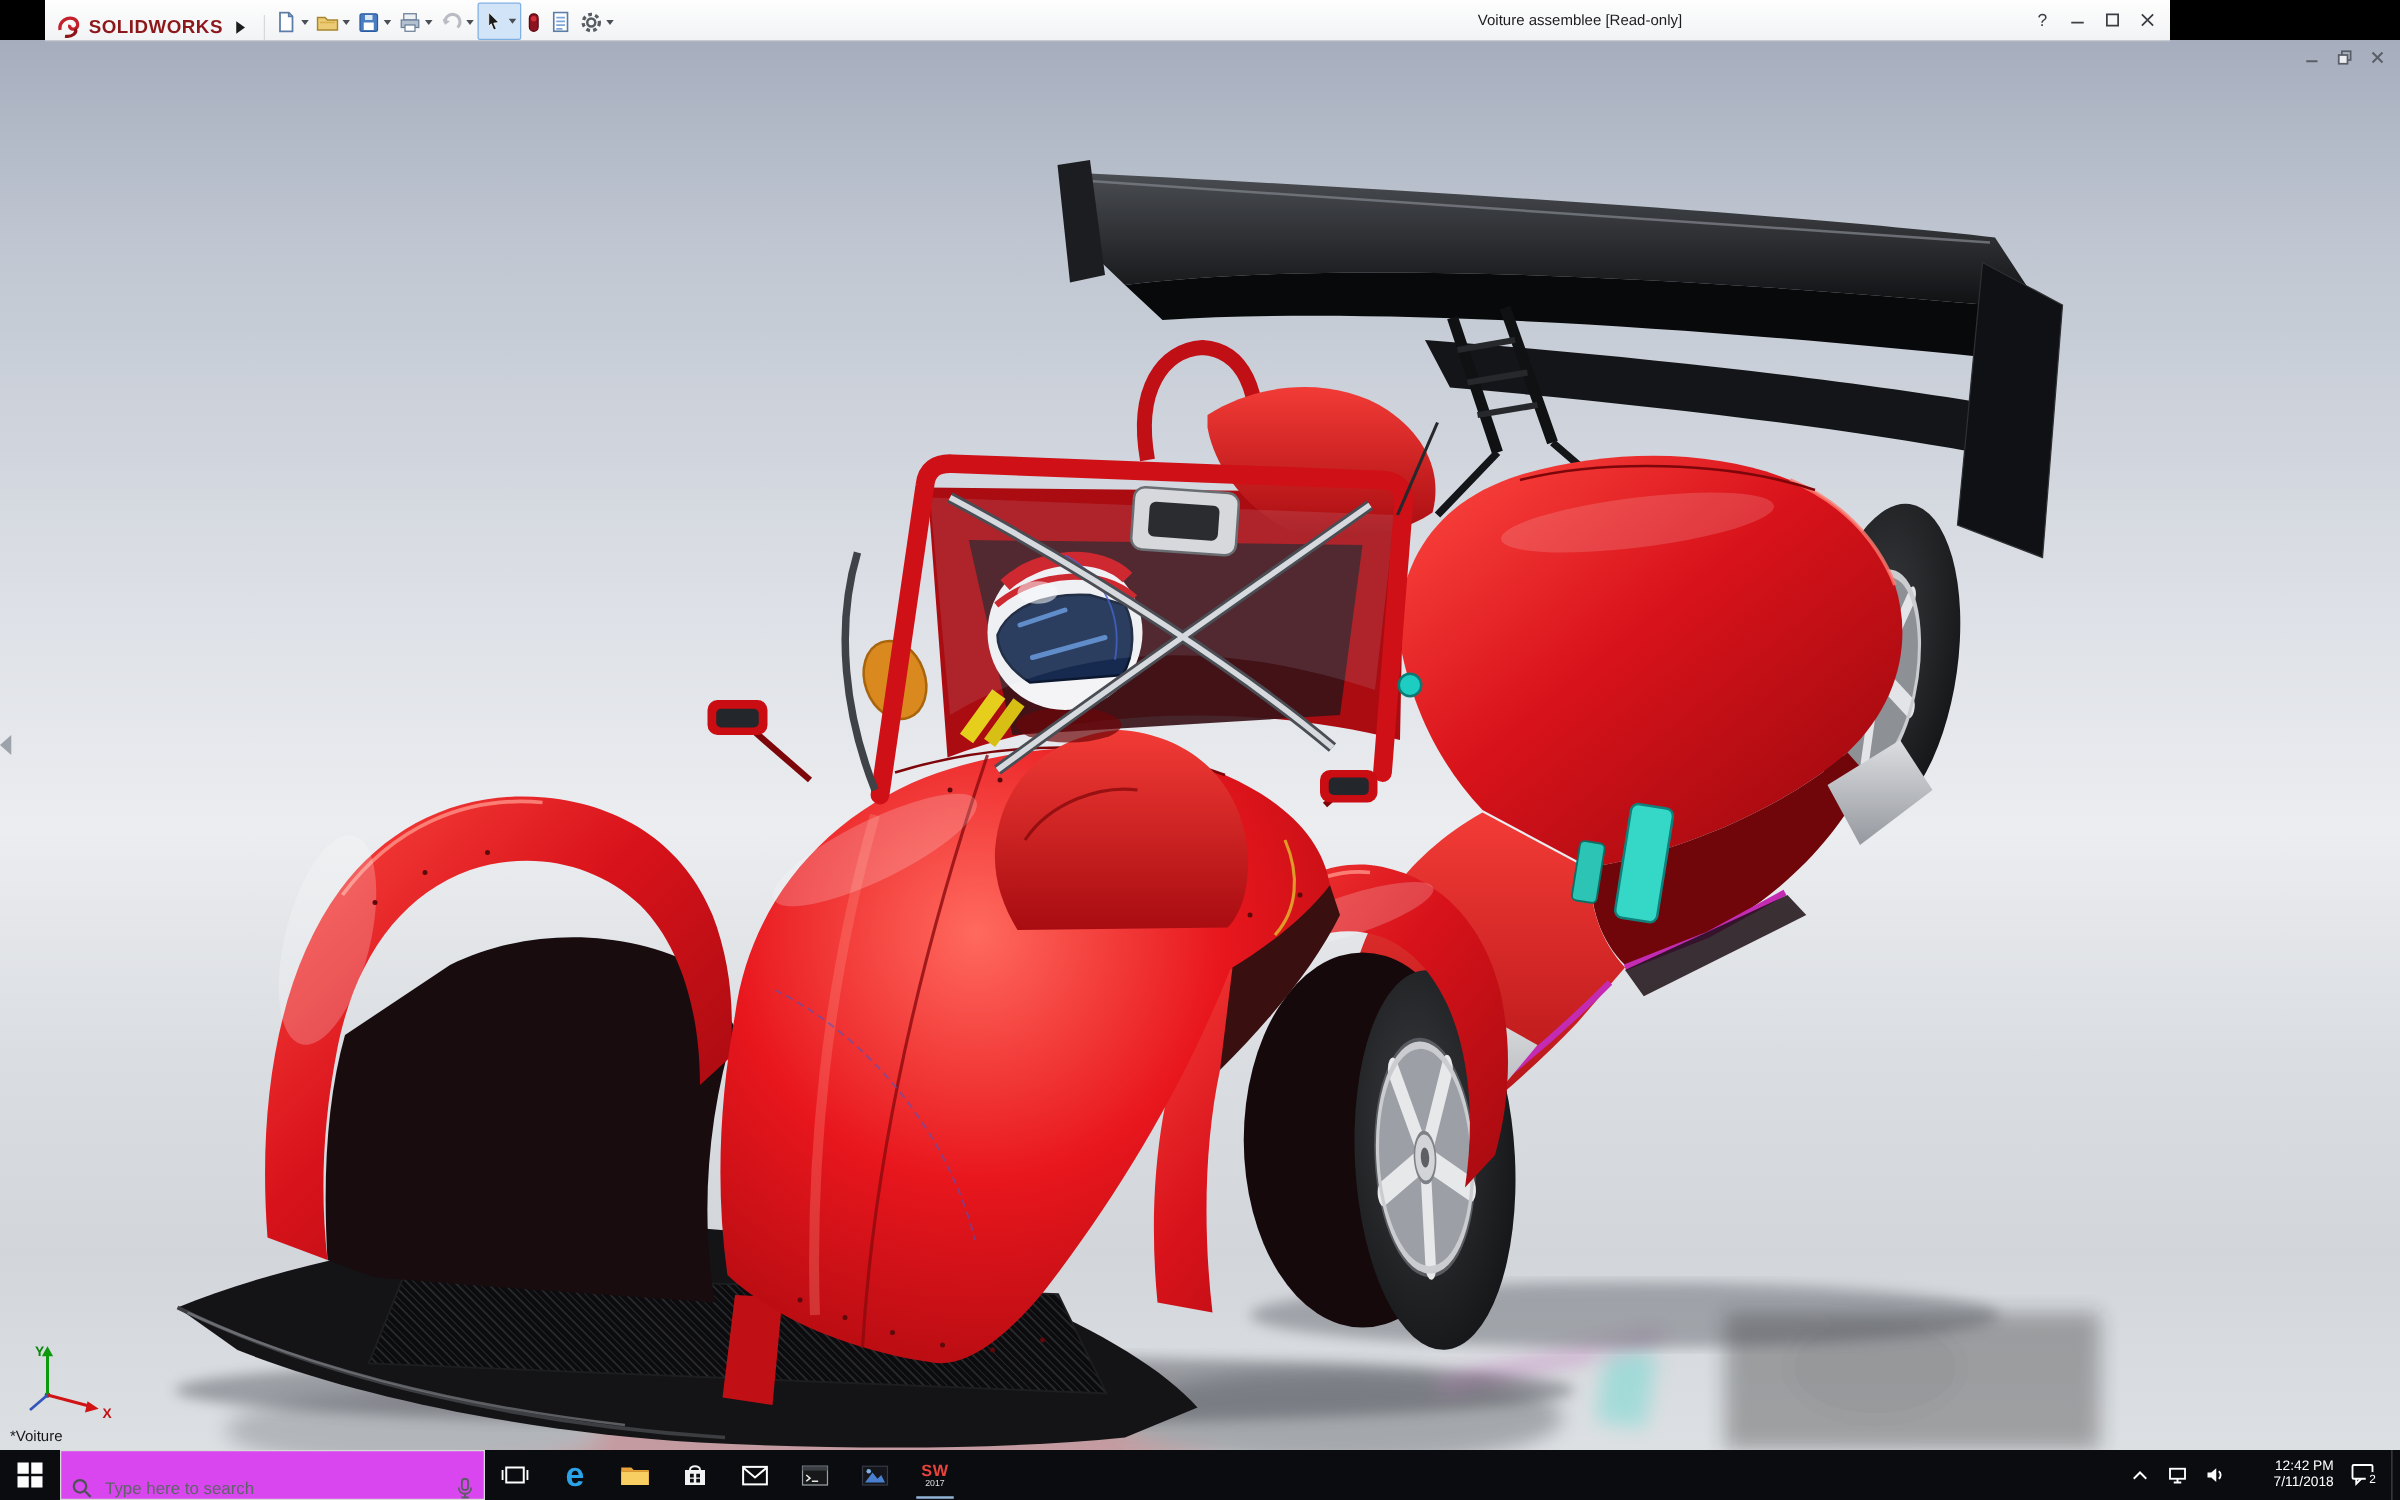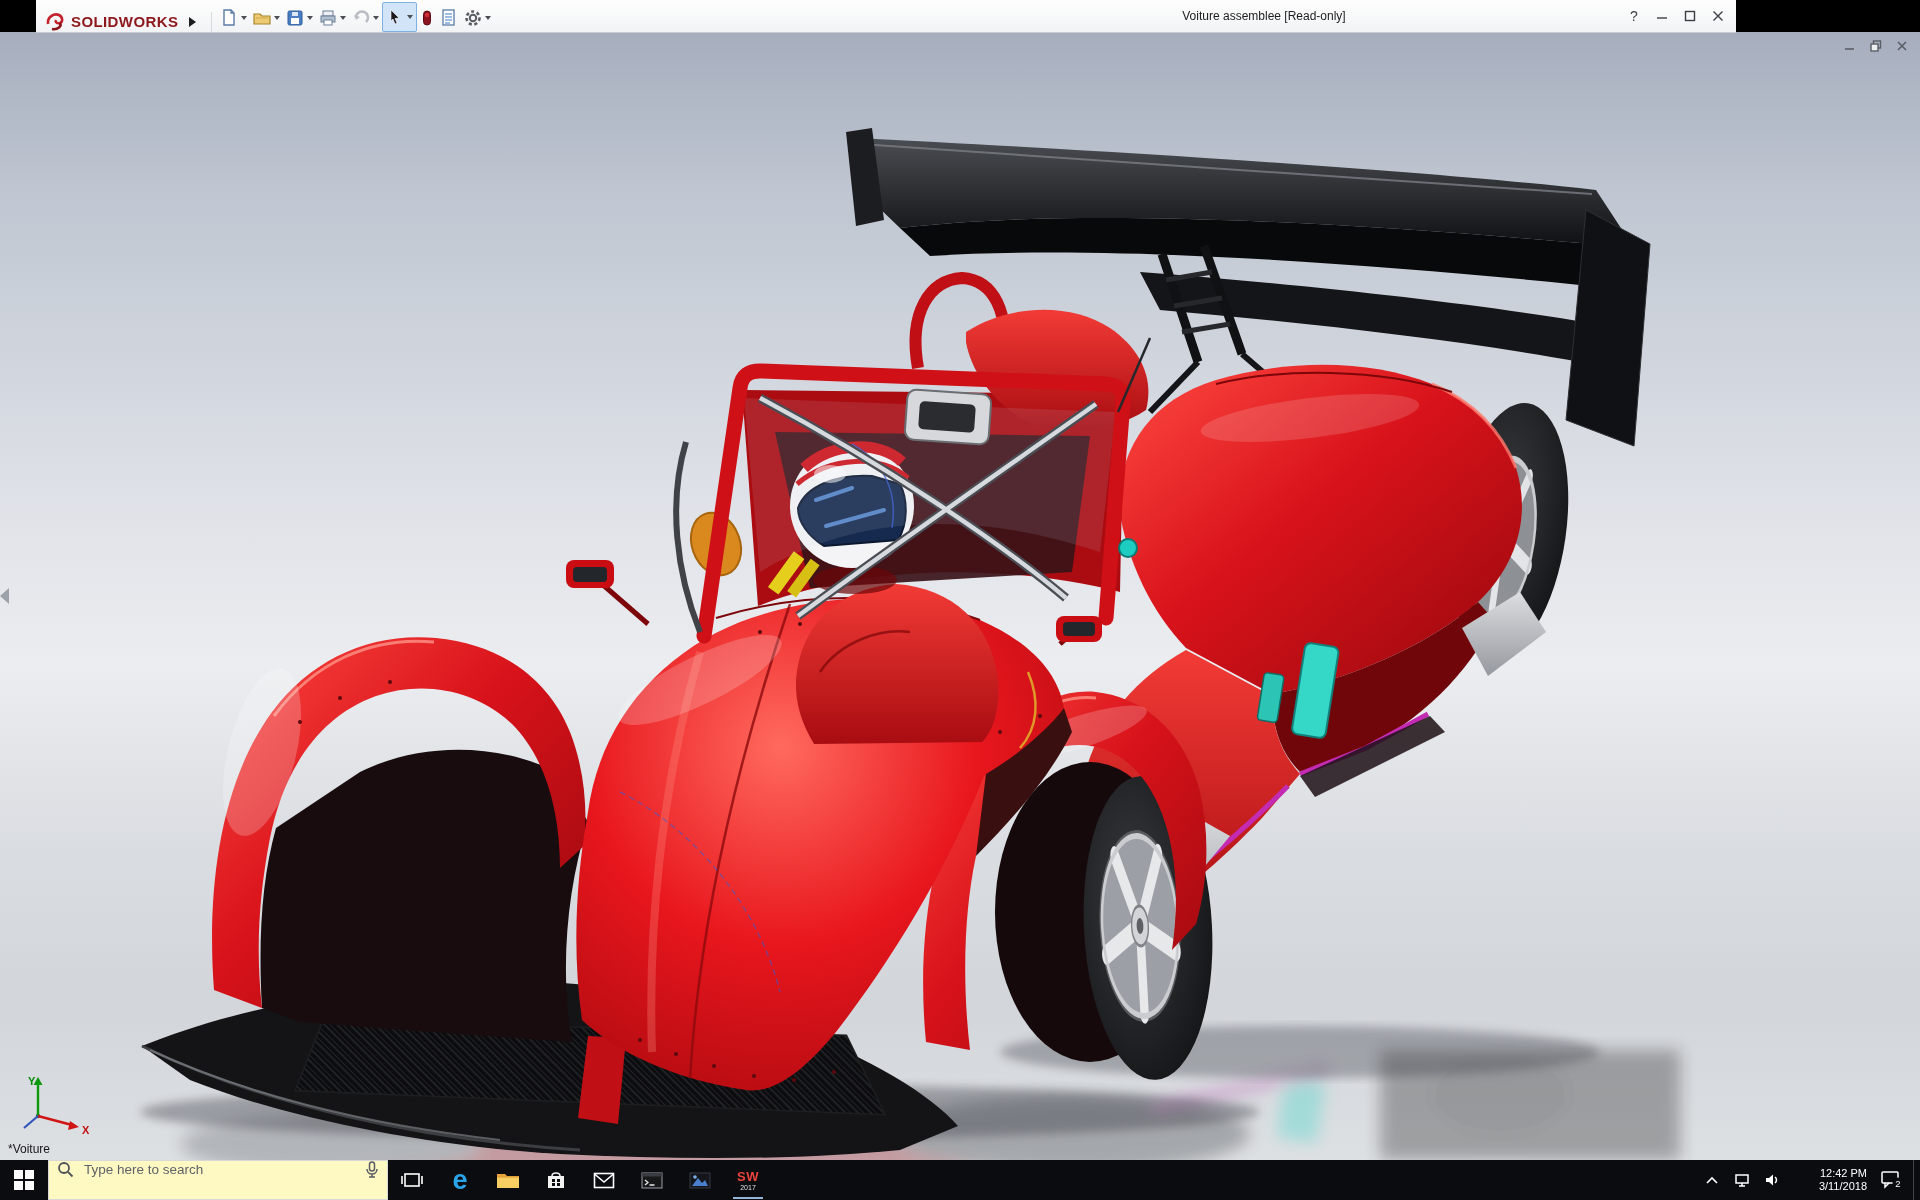--- a/index.html
+++ b/index.html
@@ -31,21 +31,21 @@
   .dbtn{width:20px;height:18px;display:flex;align-items:center;justify-content:center;}
   .collapse-arrow{position:absolute;left:0;top:556px;width:0;height:0;
     border-top:8px solid transparent;border-bottom:8px solid transparent;border-right:9px solid #8f959f;opacity:.85;}
   .view-label{position:absolute;left:8px;bottom:4px;font-size:12px;color:#16161a;z-index:6;}
   .triad{position:absolute;left:12px;bottom:22px;z-index:6;}
 
   
   .taskbar{position:absolute;bottom:0;left:0;width:1920px;height:40px;background:#0b0c10;
     display:flex;align-items:stretch;z-index:40;}
   .tkbtn{width:48px;display:flex;align-items:center;justify-content:center;position:relative;flex:0 0 auto;}
-  .searchbox{width:340px;background:#fef9c3;border:1px solid #d8d8d8;display:flex;align-items:flex-start;
+  .searchbox{width:340px;background:#d946ef;border:1px solid #d8d8d8;display:flex;align-items:flex-end;
     padding:0 8px;gap:8px;flex:0 0 auto;box-sizing:border-box;}
   .searchbox input{border:none;outline:none;flex:1;font-size:13.5px;color:#222;
     font-family:"Liberation Sans",sans-serif;background:transparent;}
   .searchbox input::placeholder{color:#5f6368;}
   .edge-e{color:#2ba3e8;font-size:27px;font-weight:bold;line-height:1;}
   .sw-tile{display:flex;flex-direction:column;align-items:center;line-height:1;}
   .sw-text{color:#e8433c;font-weight:bold;font-size:13px;letter-spacing:.5px;text-align:right;}
   .sw-year{color:#e0e0e0;font-size:7px;margin-top:1px;}
   .run-underline{position:absolute;bottom:1px;left:9px;width:30px;height:2.5px;background:#92b4d6;}
   .tray{margin-left:auto;display:flex;align-items:center;flex:0 0 auto;}
@@ -508,21 +508,21 @@
       </svg>
     </div>
     <div class="traybtn" style="width:30px">
       <svg width="16" height="16" viewBox="0 0 16 16">
         <path d="M2,6 L5,6 L9,2.5 L9,13.5 L5,10 L2,10 Z" fill="#ffffff"></path>
         <path d="M11,5 C13,6.5 13,9.5 11,11" fill="none" stroke="#ffffff" stroke-width="1.5"></path>
       </svg>
     </div>
     <div class="traybtn clock" style="flex-direction:column;align-items:flex-end;justify-content:center">
       <div>12:42 PM</div>
-      <div>3/11/2018</div>
+      <div>7/11/2018</div>
     </div>
     <div class="traybtn" style="width:42px">
       <svg width="24" height="22" viewBox="0 0 24 22">
         <rect x="2" y="3" width="16" height="11" rx="1" fill="none" stroke="#ffffff" stroke-width="1.5"></rect>
         <path d="M5,14 L5,18 L9,14" fill="none" stroke="#ffffff" stroke-width="1.5"></path>
         <circle cx="18" cy="14" r="5.5" fill="#0b0c10"></circle>
         <text x="18" y="17.5" font-size="9.5" fill="#ffffff" text-anchor="middle" font-family="Liberation Sans, sans-serif">2</text>
       </svg>
     </div>
     <div class="show-desktop"></div>

